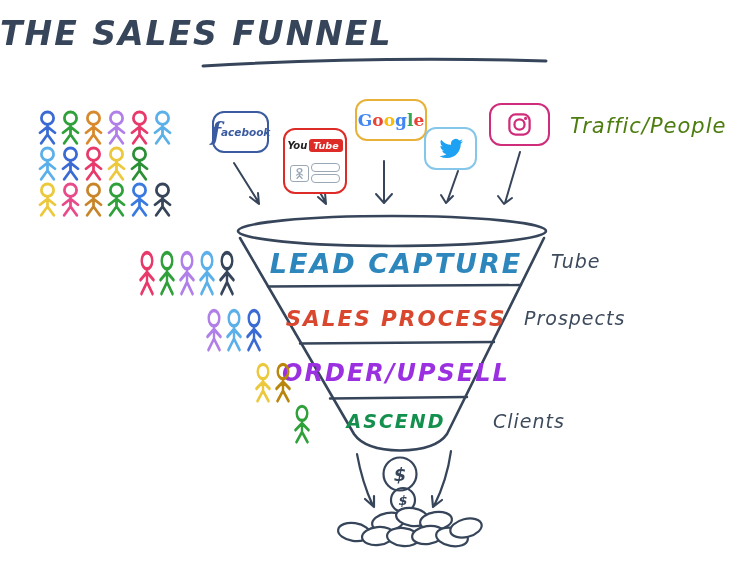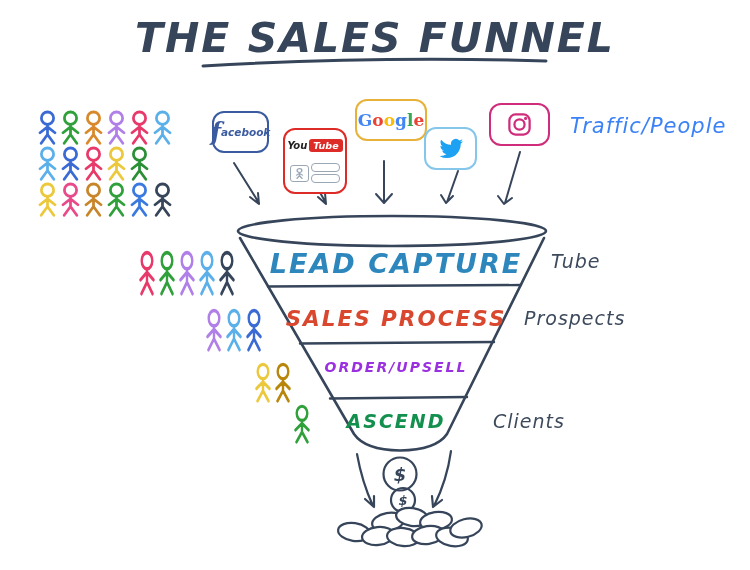--- a/index.html
+++ b/index.html
@@ -1,20 +1,20 @@
 <!DOCTYPE html>
 <html><head>
 <meta charset="utf-8">
 <style>
   html,body{margin:0;padding:0;background:#fff;}
   .canvas{position:relative;width:750px;height:570px;background:#fff;overflow:hidden;
           font-family:"DejaVu Sans",sans-serif;}
   .abs{position:absolute;}
   
-  .title{left:0;right:0;top:14px;text-align:center;font-size:41px;font-weight:bold;
+  .title{left:0;right:0;top:14px;font-size:33px;font-weight:bold;
          font-style:italic;letter-spacing:2px;color:#36455a;}
   
   svg.layer{position:absolute;left:0;top:0;width:750px;height:570px;}
   .stroke{fill:none;stroke:#36455a;stroke-linecap:round;stroke-linejoin:round;}
   
   .crowd{left:36px;top:110px;width:150px;}
   .crowd-row{display:flex;height:36px;}
   .person{display:block;}
   .stage-people{display:flex;align-items:flex-end;}
   
@@ -30,21 +30,21 @@
            border-radius:3px;padding:1px 4px;}
   .yt-box{width:17px;height:15px;border:1.5px solid #9aa7b5;border-radius:3px;
           display:flex;align-items:center;justify-content:center;}
   .yt-pills{display:flex;flex-direction:column;gap:2px;}
   .yt-pill{width:27px;height:7px;border:1.5px solid #9aa7b5;border-radius:4px;}
   .gg{left:355px;top:99px;width:72px;height:42px;}
   .gg-letters span{font-size:17px;font-weight:bold;font-family:"DejaVu Serif",serif;}
   .tw{left:424px;top:127px;width:53px;height:43px;}
   .ig{left:489px;top:103px;width:61px;height:43px;}
   
-  .traffic-label{left:570px;top:114px;font-size:21px;font-style:italic;color:#3b82f6;letter-spacing:1px;}
+  .traffic-label{left:570px;top:114px;font-size:21px;font-style:italic;color:#4d7c0f;letter-spacing:1px;}
   .stage-label{left:246px;width:300px;text-align:center;font-weight:bold;font-style:italic;
                letter-spacing:2px;white-space:nowrap;}
   .side-label{font-size:19px;font-style:italic;color:#3d4a5c;letter-spacing:1px;}
   .coin-symbol{font-weight:bold;font-style:italic;fill:#36455a;text-anchor:middle;
                font-family:"DejaVu Sans",sans-serif;}
 </style>
 </head>
 <body>
 
 <div class="canvas">
@@ -252,21 +252,21 @@
         <circle cx="12" cy="12" r="4.5"></circle>
       </g>
       <circle cx="17.4" cy="6.6" r="1.4" fill="#cf2d7b"></circle>
     </svg>
   </div>
 
   <div class="abs traffic-label">Traffic/People</div>
 
   <div class="abs stage-label" style="top: 248px; font-size: 27px; color: rgb(45, 135, 189);">LEAD CAPTURE</div>
   <div class="abs stage-label" style="top: 306px; font-size: 21.5px; color: rgb(217, 71, 47);">SALES PROCESS</div>
-  <div class="abs stage-label" style="top: 359px; font-size: 14px; color: rgb(155, 48, 224);">ORDER/UPSELL</div>
+  <div class="abs stage-label" style="top: 359px; font-size: 24px; color: rgb(155, 48, 224);">ORDER/UPSELL</div>
   <div class="abs stage-label" style="top: 410px; font-size: 19px; color: rgb(19, 144, 78);">ASCEND</div>
 
   <div class="abs side-label" style="left:551px;top:250px;">Tube</div>
   <div class="abs side-label" style="left:524px;top:307px;">Prospects</div>
   <div class="abs side-label" style="left:493px;top:410px;">Clients</div>
 
   <div class="abs stage-people" style="left:137px;top:250px;height:46px;">
       <svg viewBox="0 0 20 30" preserveAspectRatio="none" width="20" height="46" class="person">
         <g fill="none" stroke="#e83a6a" stroke-width="2.4" stroke-linecap="round">
           <circle cx="10" cy="7" r="5.3"></circle>

